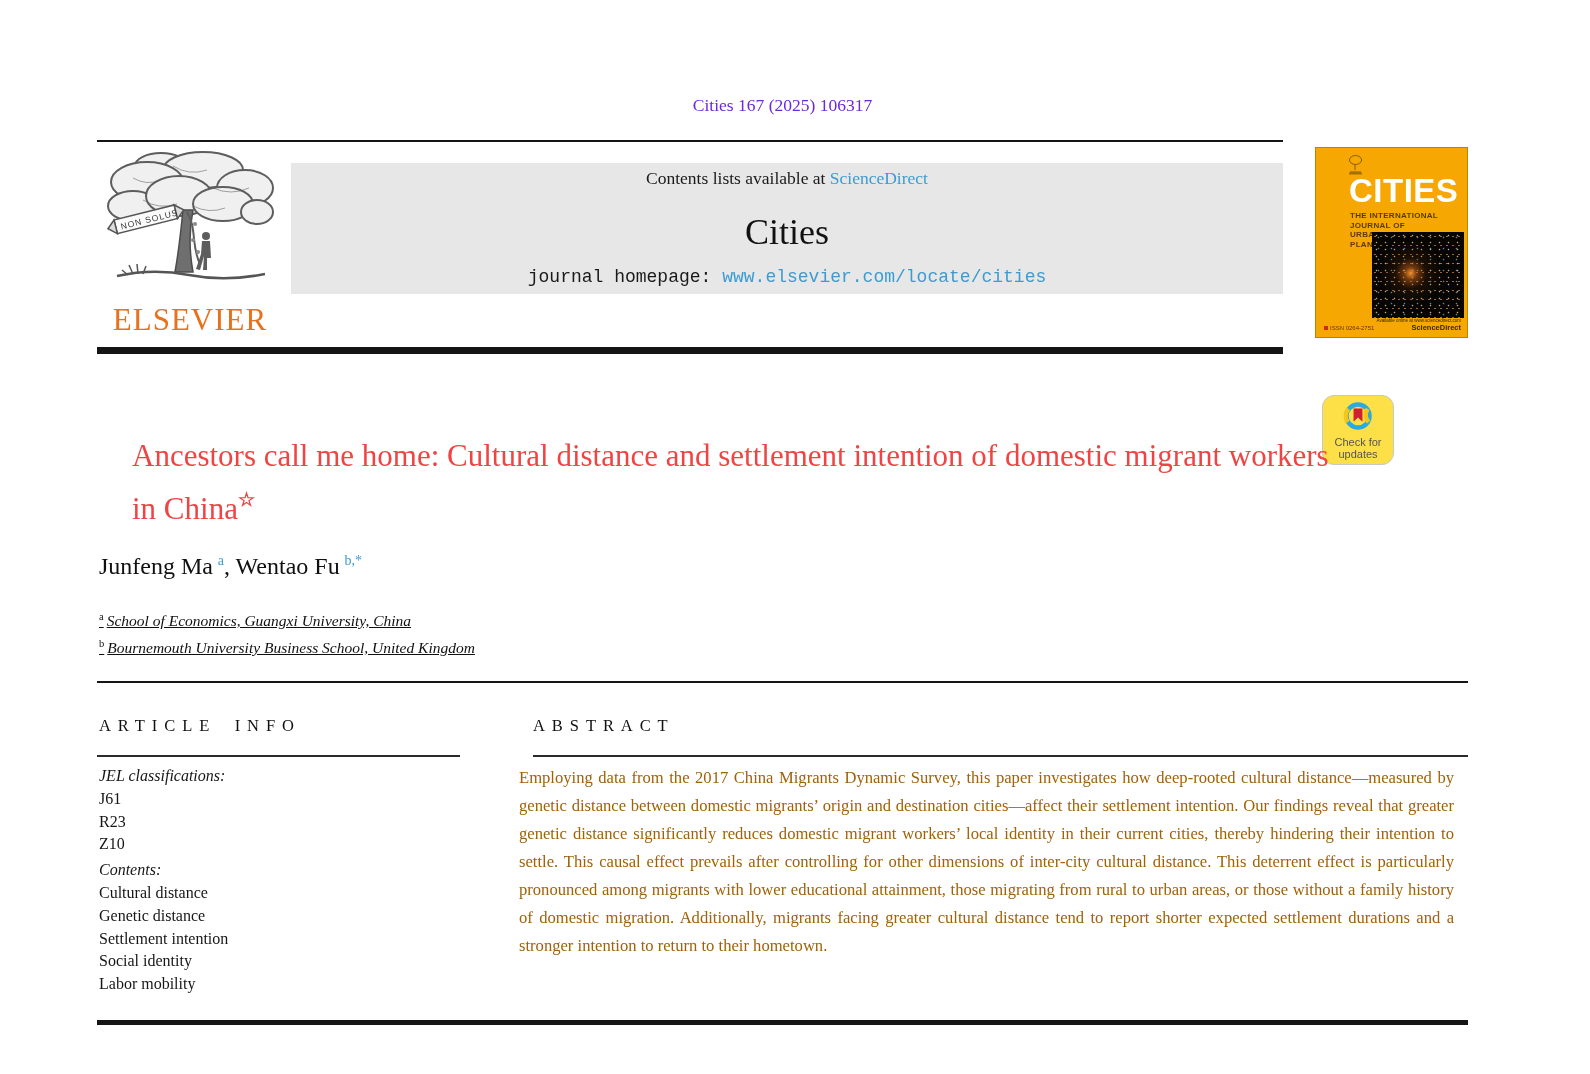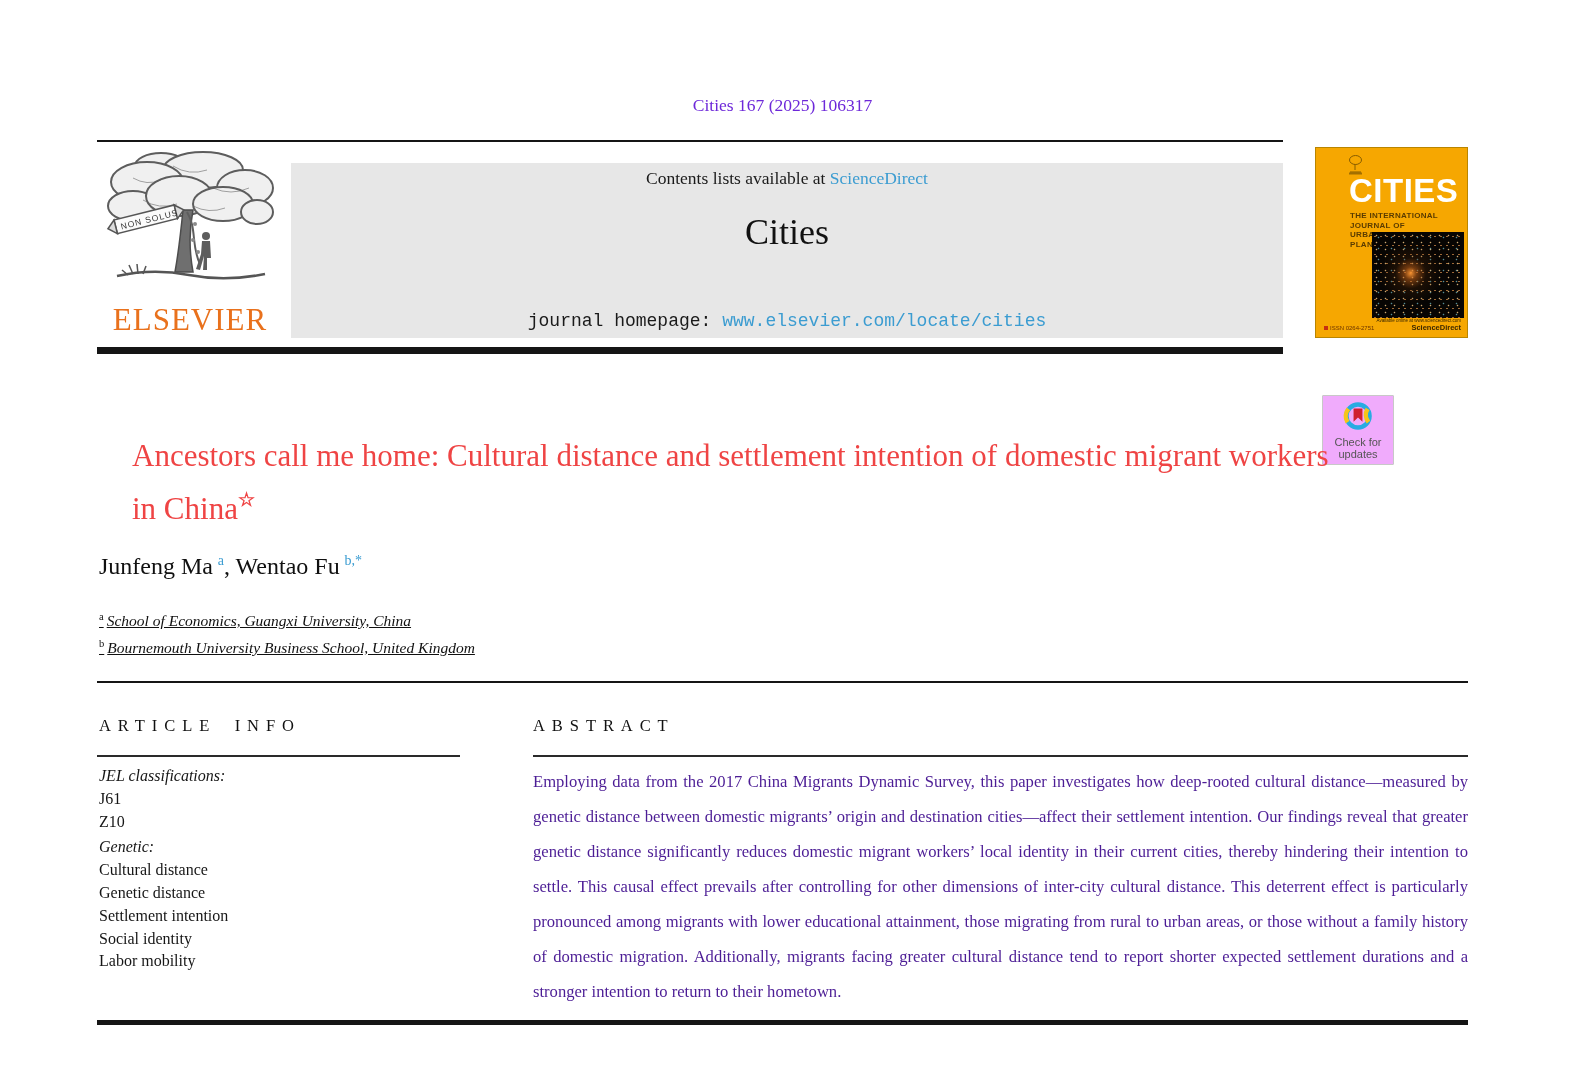--- a/index.html
+++ b/index.html
@@ -28,21 +28,21 @@
   
   .logo-block { position:absolute; left:97px; top:146px; width:186px; height:192px; background:#fff; }
   .logo-tree  { position:absolute; left:6px; top:2px; }
   .elsevier-word {
     position:absolute; bottom:0; left:0; width:100%; text-align:center;
     font-size:31px; letter-spacing:1px; color:#e9711c; font-weight:normal;
   }
 
   
   .banner {
-    position:absolute; left:291px; top:163px; width:992px; height:175px;
+    position:absolute; left:291px; top:163px; width:992px; height:131px;
     background:#e7e7e7; text-align:center;
   }
   .contents-line { padding-top:5px; font-size:17.5px; color:#1a1a1a; }
   .contents-line a, .link-blue { color:#3b9cd1; text-decoration:none; }
   .journal-name { margin-top:22px; font-size:36px; color:#111; }
   .homepage-line {
     position:absolute; bottom:7px; left:0; width:100%;
     font-family:Liberation Mono, monospace; font-size:18px; color:#1a1a1a;margin-top:12px;
   }
 
@@ -78,21 +78,21 @@
   .cover-sd {
     position:absolute; right:6px; bottom:5px; text-align:right;
     font-family:"Liberation Sans", sans-serif; color:#3c2800;
   }
   .cover-avail { display:block; font-size:4.5px; }
   .cover-sd-name { display:block; font-size:7.5px; font-weight:bold; }
 
   
   .badge {
     position:absolute; left:1322px; top:395px; width:72px; height:70px;
-    background:#f0abfc; border:1px solid #c8c8c8; border-radius:1px;
+    background:#fde047; border:1px solid #c8c8c8; border-radius:12px;
     text-align:center; cursor:pointer;
   }
   .badge svg { margin-top:4px; }
   .badge-text {
     font-family:"Liberation Sans", sans-serif; font-size:11px; line-height:12px; color:#555;
   }
 
   
   .title {
     position:absolute; left:88px; top:433px; width:1220px;
@@ -112,22 +112,22 @@
   .sec-heading.info { left:99px; }
   .sec-heading.abs  { left:533px; }
 
   
   .info-col { position:absolute; left:99px; top:765px; width:390px; font-size:16px; line-height:22.8px; }
   .info-label { font-style:italic; }
   .kw-label { margin-top:3px; }
 
   
   .abstract {
-    position:absolute; left:533px; top:764px; width:935px;
-    font-size:16.6px; line-height:35px; text-align:justify; color:#4c1d95;
+    position:absolute; left:519px; top:764px; width:935px;
+    font-size:16.6px; line-height:28px; text-align:justify; color:#a16207;
   }
 </style>
 </head>
 <body>
 
 <div class="page">
 
   <a class="citation" href="#">Cities 167 (2025) 106317</a>
 
   <div class="rule rule-top"></div>
@@ -235,22 +235,23 @@
 
   <div class="rule rule-mid"></div>
   <div class="sec-heading info">ARTICLE INFO</div>
   <div class="sec-heading abs">ABSTRACT</div>
   <div class="rule rule-info"></div>
   <div class="rule rule-abs"></div>
 
   <div class="info-col">
     <div class="info-label">JEL classifications:</div>
     <div>J61</div>
+    <div>R23</div>
     <div>Z10</div>
-    <div class="info-label kw-label">Genetic:</div>
+    <div class="info-label kw-label">Contents:</div>
     <div>Cultural distance</div>
     <div>Genetic distance</div>
     <div>Settlement intention</div>
     <div>Social identity</div>
     <div>Labor mobility</div>
   </div>
 
   <div class="abstract">Employing data from the 2017 China Migrants Dynamic Survey, this paper investigates how deep-rooted cultural distance—measured by genetic distance between domestic migrants’ origin and destination cities—affect their settlement intention. Our findings reveal that greater genetic distance significantly reduces domestic migrant workers’ local identity in their current cities, thereby hindering their intention to settle. This causal effect prevails after controlling for other dimensions of inter-city cultural distance. This deterrent effect is particularly pronounced among migrants with lower educational attainment, those migrating from rural to urban areas, or those without a family history of domestic migration. Additionally, migrants facing greater cultural distance tend to report shorter expected settlement durations and a stronger intention to return to their hometown.</div>
 
   <div class="rule rule-bottom"></div>

